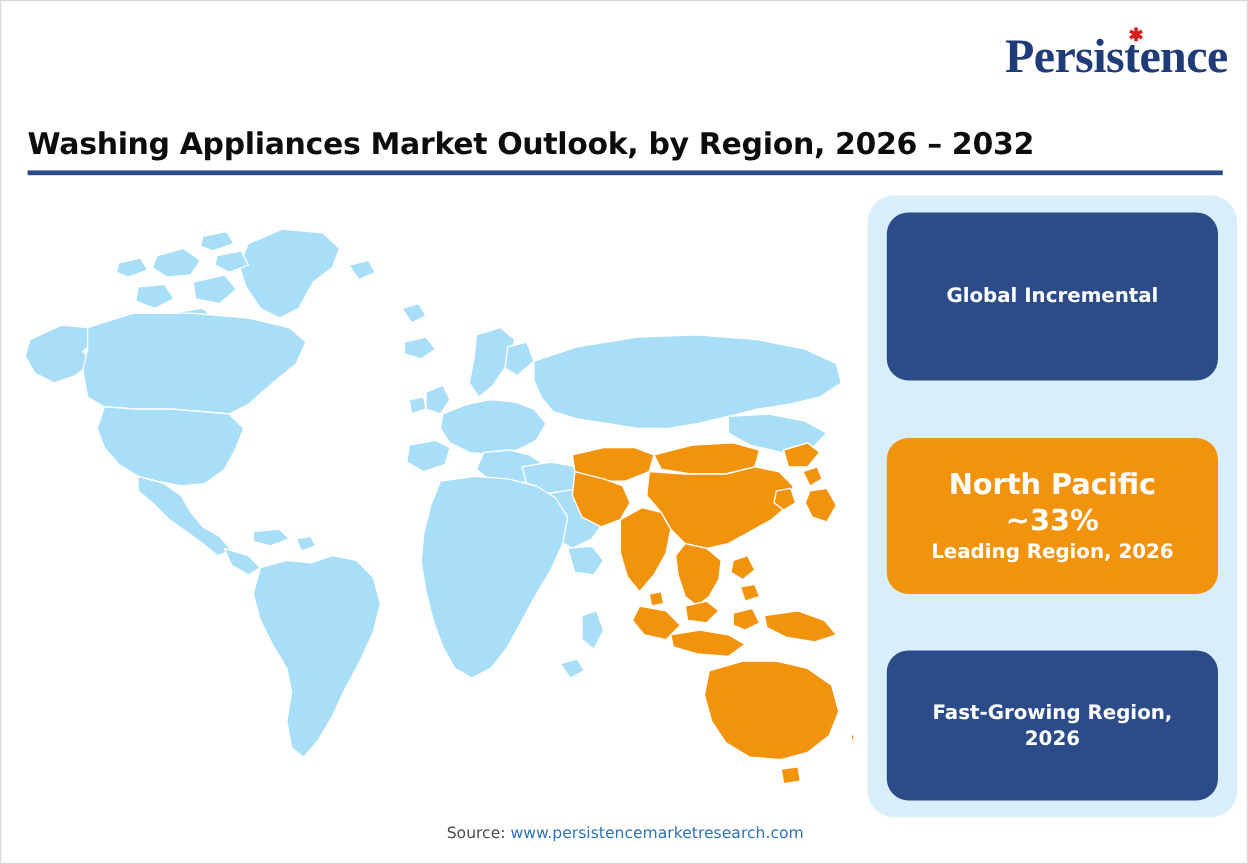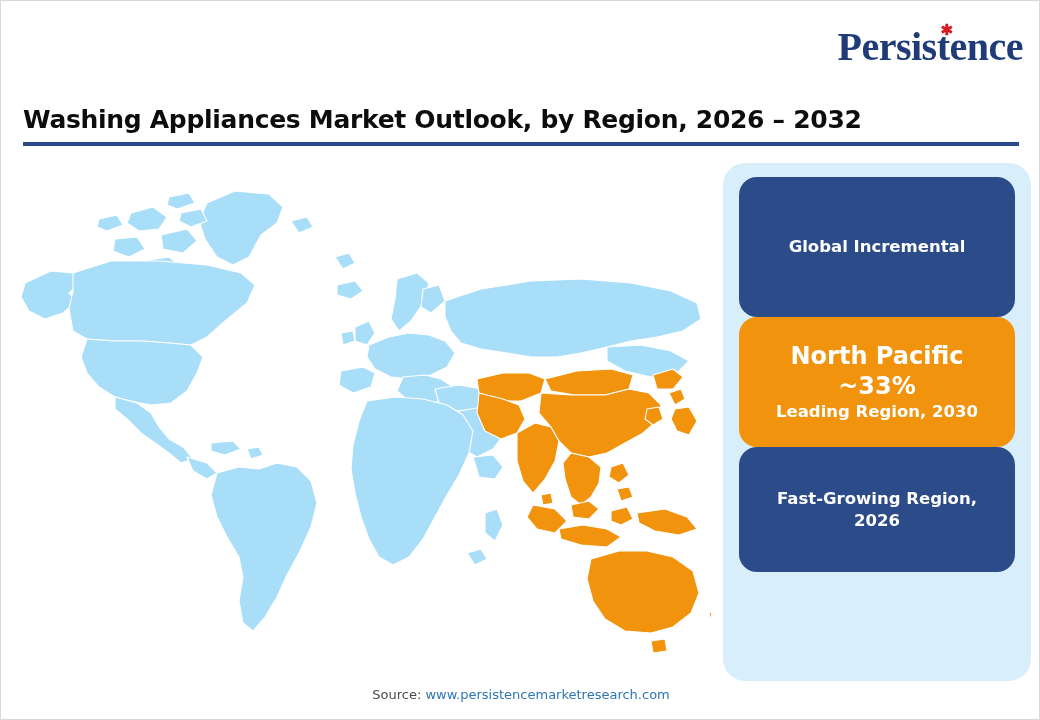--- a/index.html
+++ b/index.html
@@ -97,20 +97,21 @@
     left: 722px;
     top: 162px;
     width: 308px;
     height: 518px;
     background: #D9EEFB;
     border-radius: 22px;
     box-sizing: border-box;
     padding: 14px 16px;
     display: flex;
     flex-direction: column;
+    justify-content: space-between;
   }
   .stat-card {
     border-radius: 18px;
     box-sizing: border-box;
     display: flex;
     flex-direction: column;
     align-items: center;
     justify-content: center;
     text-align: center;
     padding: 10px 12px;
@@ -274,21 +275,21 @@
 
   <div id="side-panel">
 
     <div id="card-global" class="stat-card card-navy">
       <div class="line-sm">Global Incremental</div>
     </div>
 
     <div id="card-apac" class="stat-card card-orange">
       <div class="line-lg">North Pacific</div>
       <div class="line-lg">~33%</div>
-      <div class="line-sm">Leading Region, 2030</div>
+      <div class="line-sm">Leading Region, 2026</div>
     </div>
 
     <div id="card-na" class="stat-card card-navy">
       <div class="line-sm">Fast-Growing Region,</div>
       <div class="line-sm">2026</div>
     </div>
 
   </div>
 
   <div id="source">

